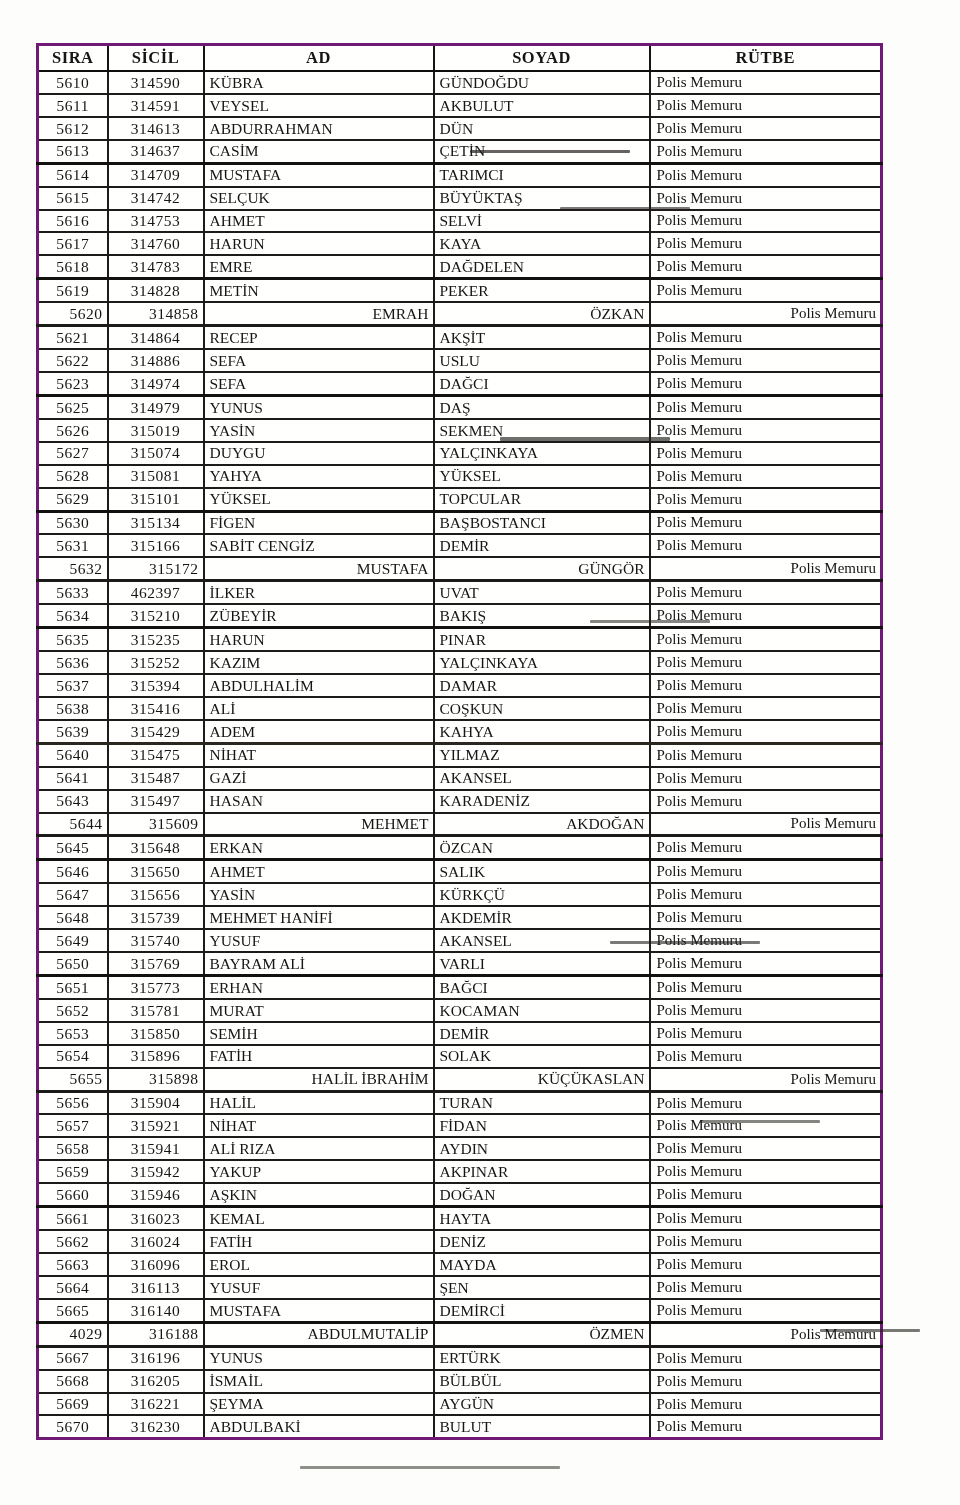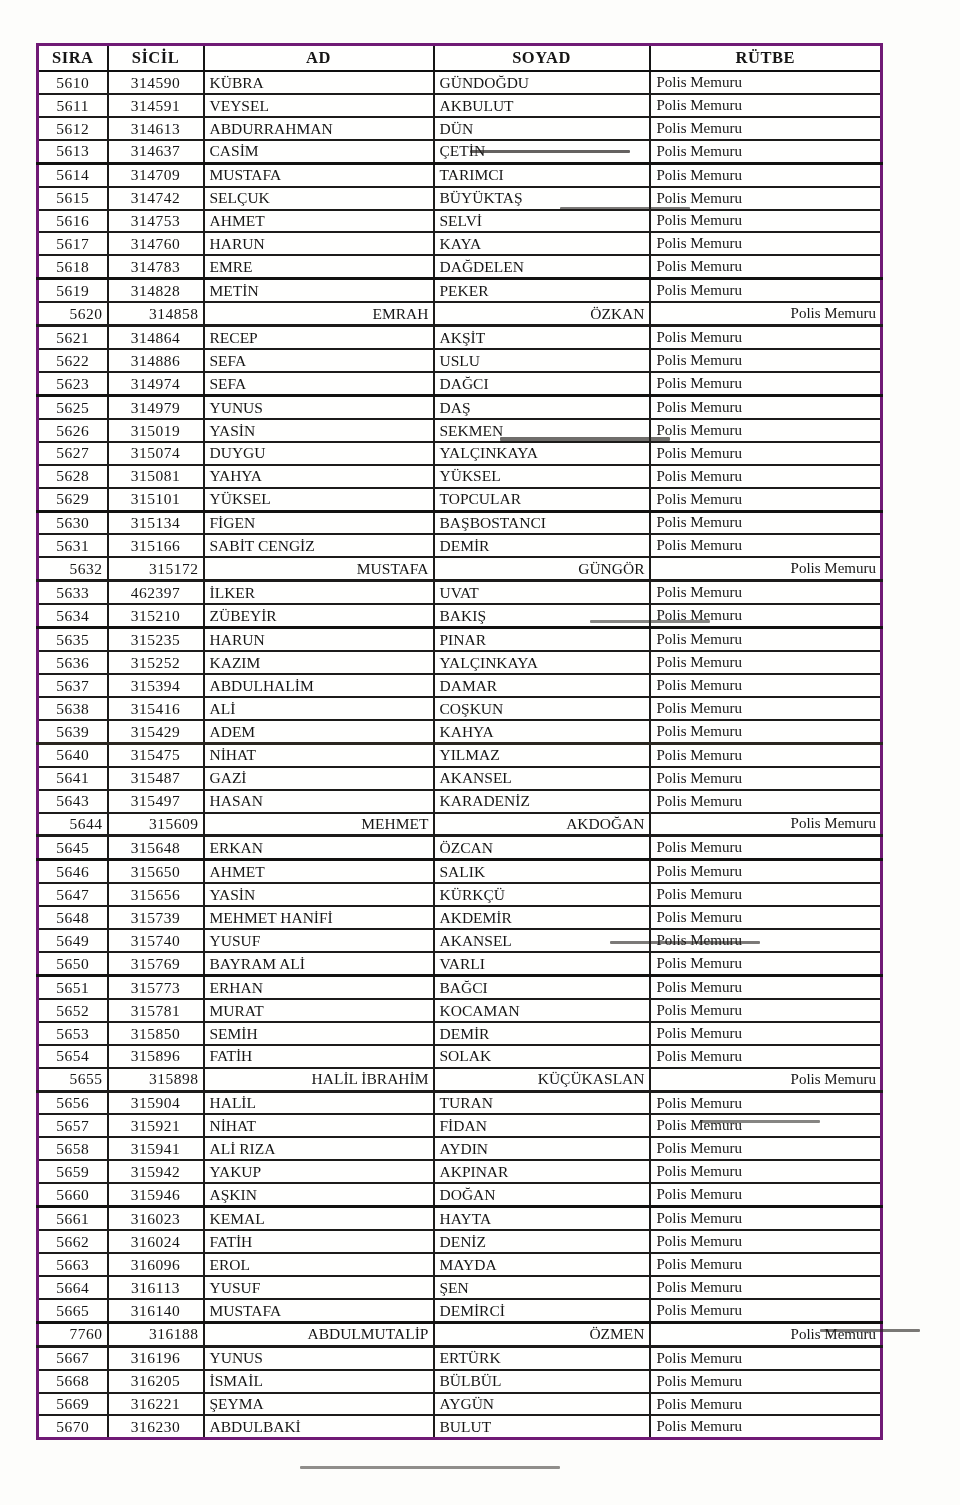--- a/index.html
+++ b/index.html
@@ -486,21 +486,21 @@
           <td class="rank">Polis Memuru</td>
         </tr>
         <tr>
           <td class="num">5665</td>
           <td class="num">316140</td>
           <td class="txt">MUSTAFA</td>
           <td class="txt">DEMİRCİ</td>
           <td class="rank">Polis Memuru</td>
         </tr>
         <tr>
-          <td class="num">7760</td>
+          <td class="num">4029</td>
           <td class="num">316188</td>
           <td class="txt">ABDULMUTALİP</td>
           <td class="txt">ÖZMEN</td>
           <td class="rank">Polis Memuru</td>
         </tr>
         <tr>
           <td class="num">5667</td>
           <td class="num">316196</td>
           <td class="txt">YUNUS</td>
           <td class="txt">ERTÜRK</td>

